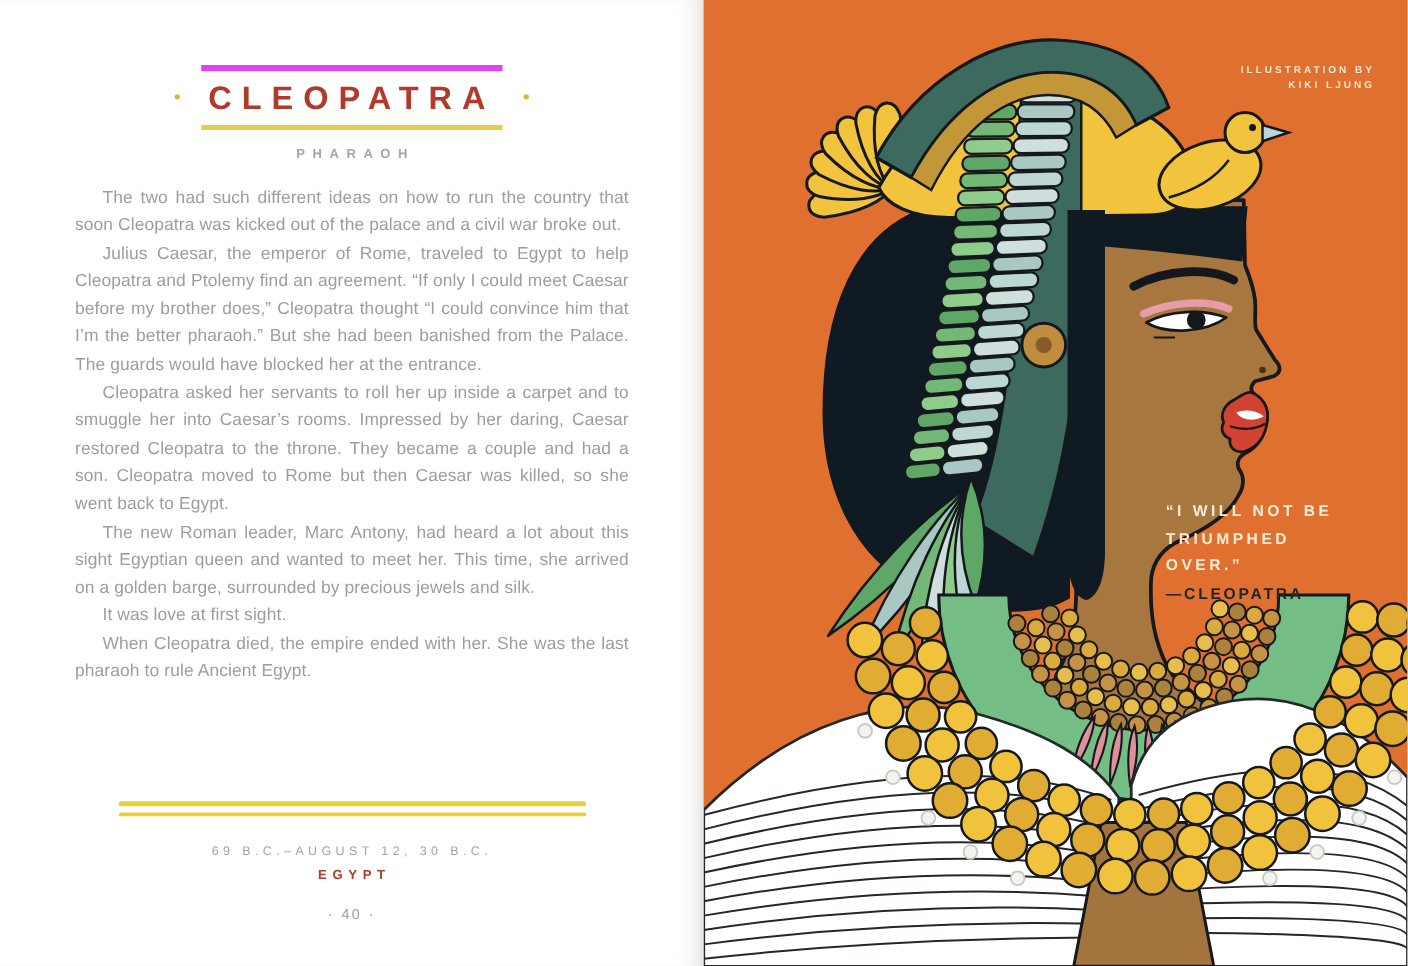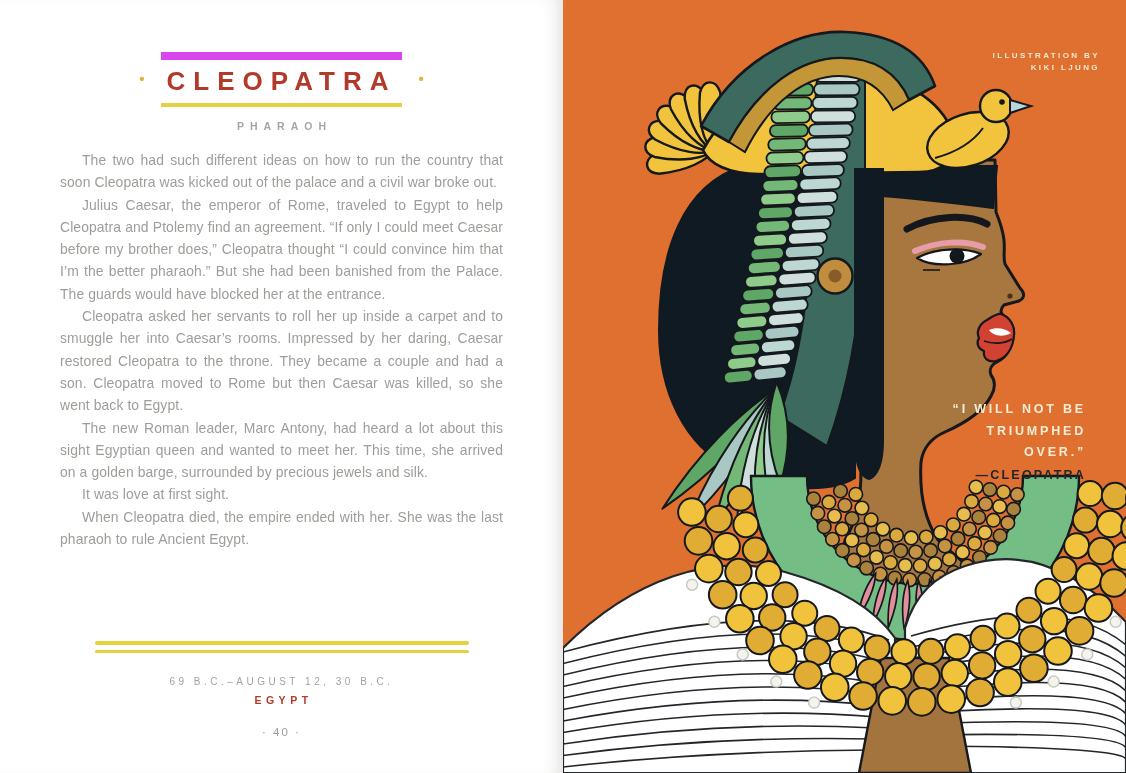--- a/index.html
+++ b/index.html
@@ -5,21 +5,21 @@
   * { margin:0; padding:0; box-sizing:border-box; }
   html,body { width:1126px; height:773px; overflow:hidden; background:#ffffff;
               font-family:"Liberation Sans", sans-serif; }
   .spread { position:relative; width:1126px; height:773px; display:flex; }
 
   
   .page-left { position:relative; width:563px; height:773px; background:#ffffff;
                box-shadow: inset -16px 0 22px -18px rgba(60,50,40,.28); }
   .title-area { margin-top:52px; display:flex; justify-content:center; align-items:center; gap:16px; }
   .title-dot { color:#E2B33C; font-size:15px; font-weight:bold; transform:translateY(-1px); }
-  .title-bars { display:inline-block; border-top:8px solid #d946ef; border-bottom:4px solid #E8CF3E; padding:6px 6px; }
+  .title-bars { display:inline-block; border-top:5px solid #d946ef; border-bottom:4px solid #E8CF3E; padding:6px 6px; }
   .title-text { color:#B23A2B; font-size:26px; font-weight:bold; letter-spacing:8px; text-indent:8px; white-space:nowrap; }
   .subtitle { margin-top:13px; text-align:center; color:#A6A7A2; font-size:10.5px;
               font-weight:bold; letter-spacing:6px; text-indent:6px; }
   .bodycopy { margin:17px 60px 0 60px; width:443px; color:#9D9D99; font-size:13.9px;
               line-height:22.3px; text-align:justify; letter-spacing:0.1px; }
   .bodycopy p { text-indent:22px; }
   .bodycopy p.first { text-indent:0; }
   .dropcap { float:left; width:57px; height:57px; border:15px solid #C8402C; border-radius:50%;
              margin:5px 11px 2px 0; }
   .sr { position:absolute; width:1px; height:1px; overflow:hidden; opacity:0; }
@@ -27,21 +27,21 @@
   .rule { width:374px; height:3.5px; background:#E8CF3E; margin:0 auto 5px auto; border-radius:2px; }
   .dates { margin-top:23px; color:#A3A39E; font-size:10px; letter-spacing:3.5px; }
   .place { margin-top:7px; color:#B23A2B; font-size:10.5px; font-weight:bold; letter-spacing:4.5px; text-indent:4px; }
   .pageno { margin-top:20px; color:#9D9D99; font-size:11.5px; letter-spacing:2px; }
 
   
   .page-right { position:relative; width:563px; height:773px; background:#4d7c0f; overflow:hidden; }
   .page-right svg { position:absolute; left:0; top:0; }
   .credit { position:absolute; top:50px; right:26px; text-align:right; color:#F3E8CF;
             font-size:8px; font-weight:bold; letter-spacing:2.4px; line-height:11.5px; }
-  .quote { position:absolute; top:399px; right:40px; text-align:right; }
+  .quote { position:absolute; top:399px; right:60px; }
   .quote-line { color:#F8EDD4; font-size:12.5px; font-weight:bold; letter-spacing:2.8px; line-height:21.5px; }
   .quote-attrib { color:#20262C; font-size:12.5px; font-weight:bold; letter-spacing:2.2px; line-height:22px; }
 </style>
 </head>
 <body>
 
 <div class="spread">
 
   <div class="page-left">
     <div class="title-area">

